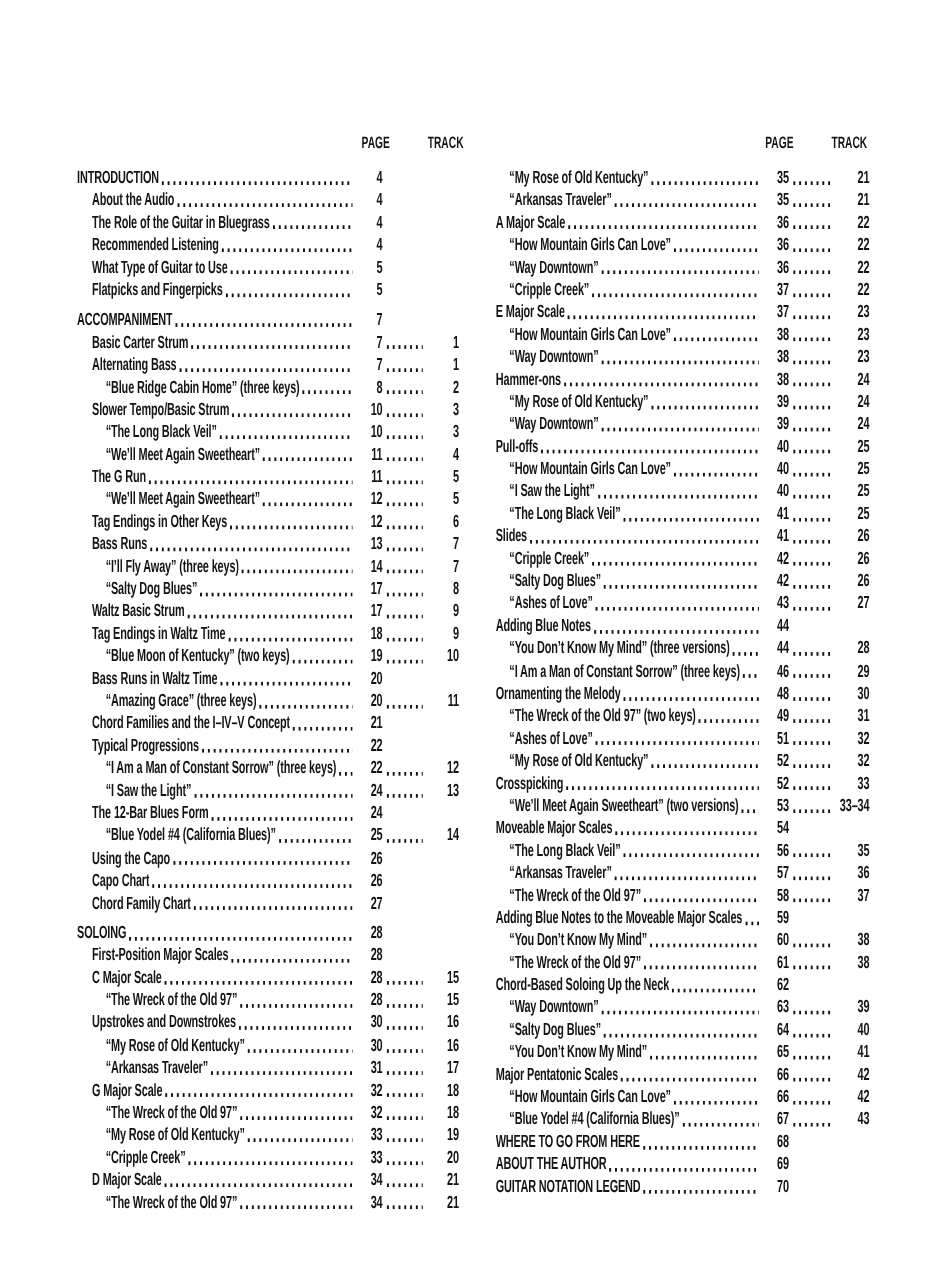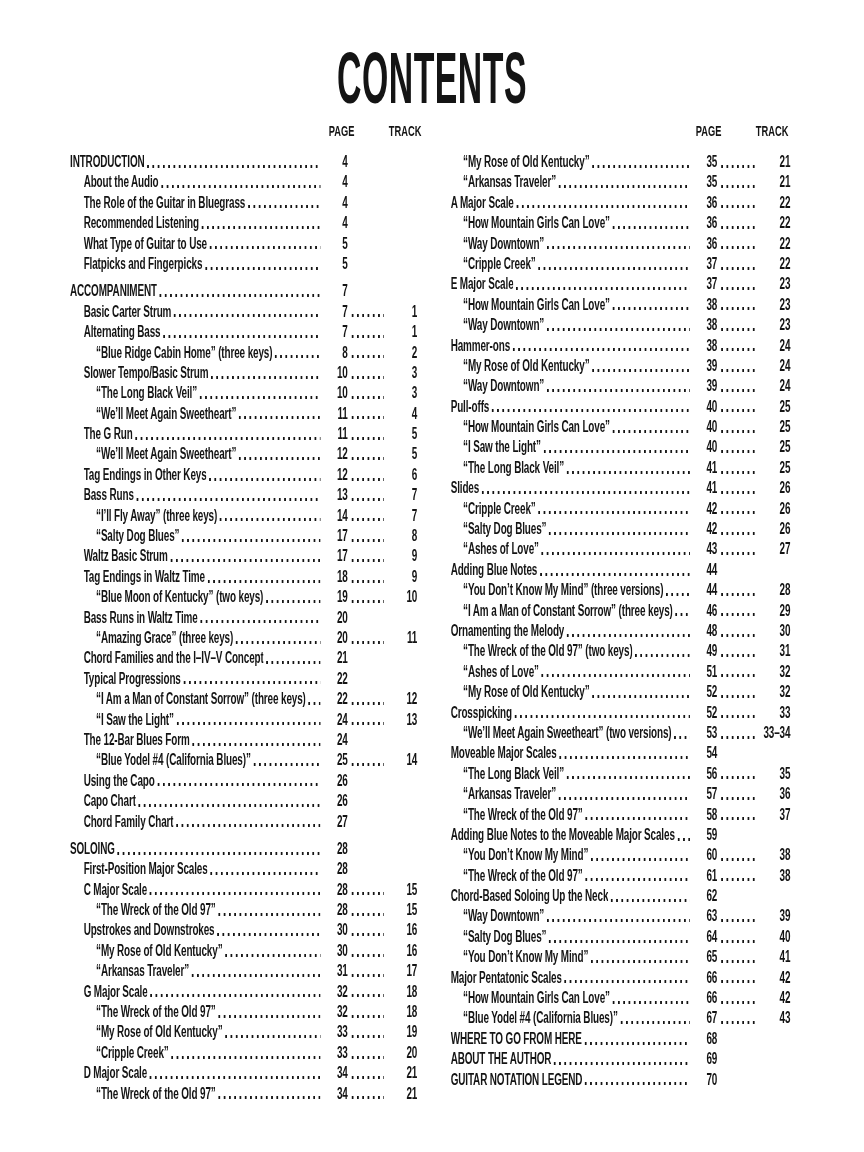--- a/index.html
+++ b/index.html
@@ -39,23 +39,20 @@
   .pg  { width:40px; text-align:right; }
   .tsep { width:64px; padding:0 5px; background-origin:content-box; background-clip:content-box; }
   .col-right .tsep { width:70px; }
   .trk { width:48px; text-align:right; }
   .col-right .lv0 { padding-left:22px; }  
 </style>
 </head>
 <body>
 
 <div class="page">
-  <div class="title-wrap">
-    <span class="book-title">CONTENTS</span>
-  </div>
 
   <div class="col col-left">
     <div class="colhead">
       <span class="hpage">PAGE</span>
       <span class="htrack">TRACK</span>
     </div>
     <div class="rows">
         <div class="row lv0">
     <span class="t">INTRODUCTION</span>
     <span class="leader"></span>

